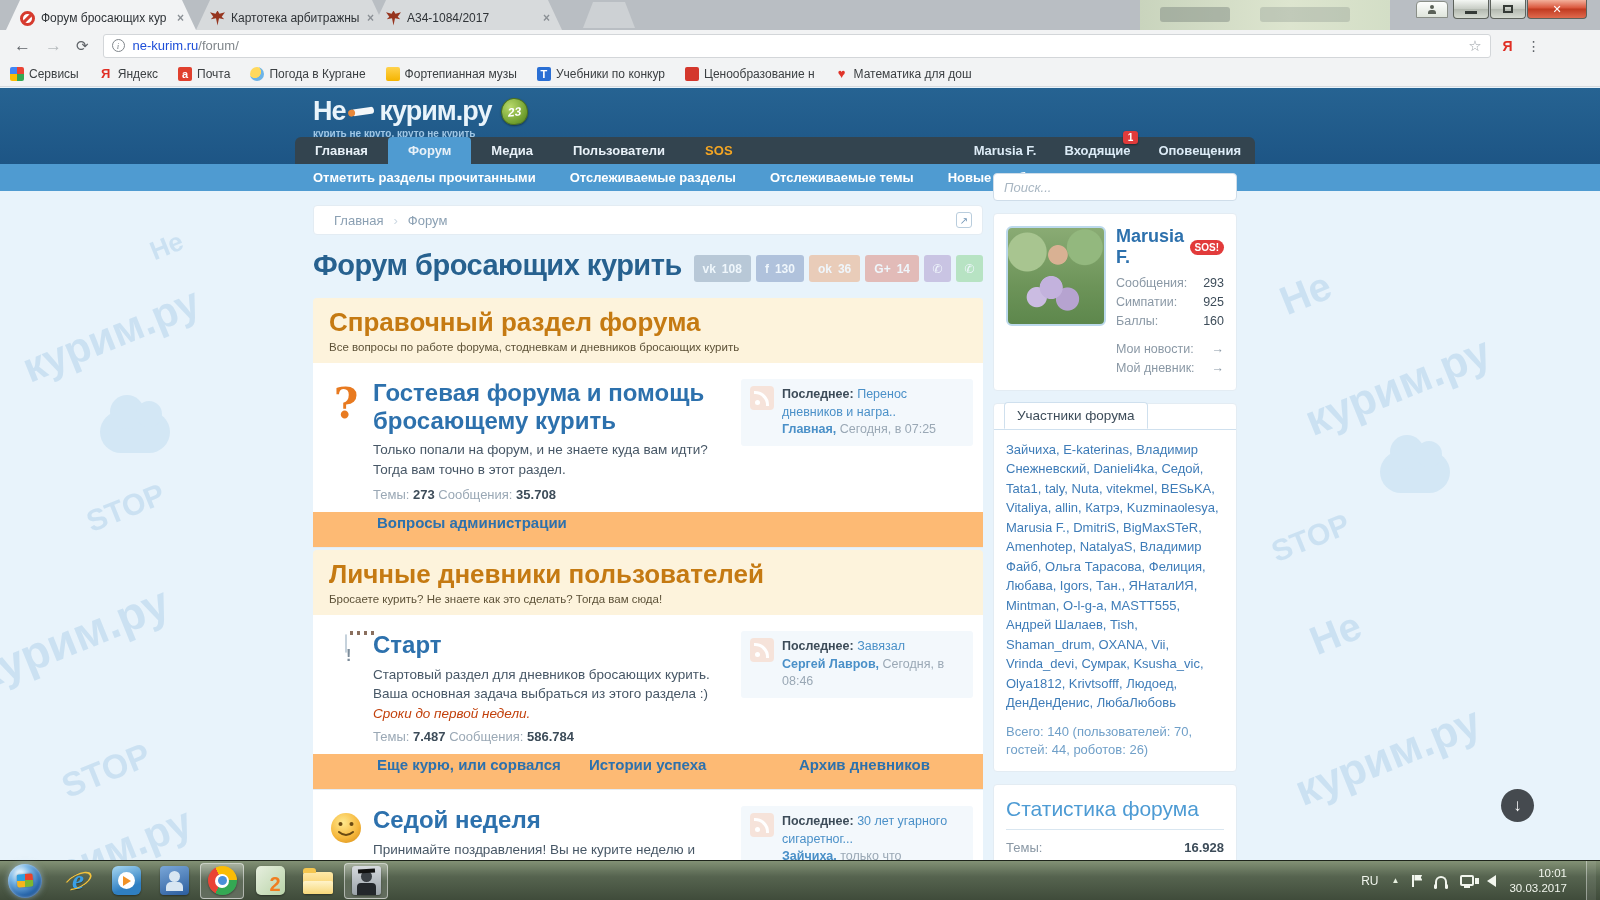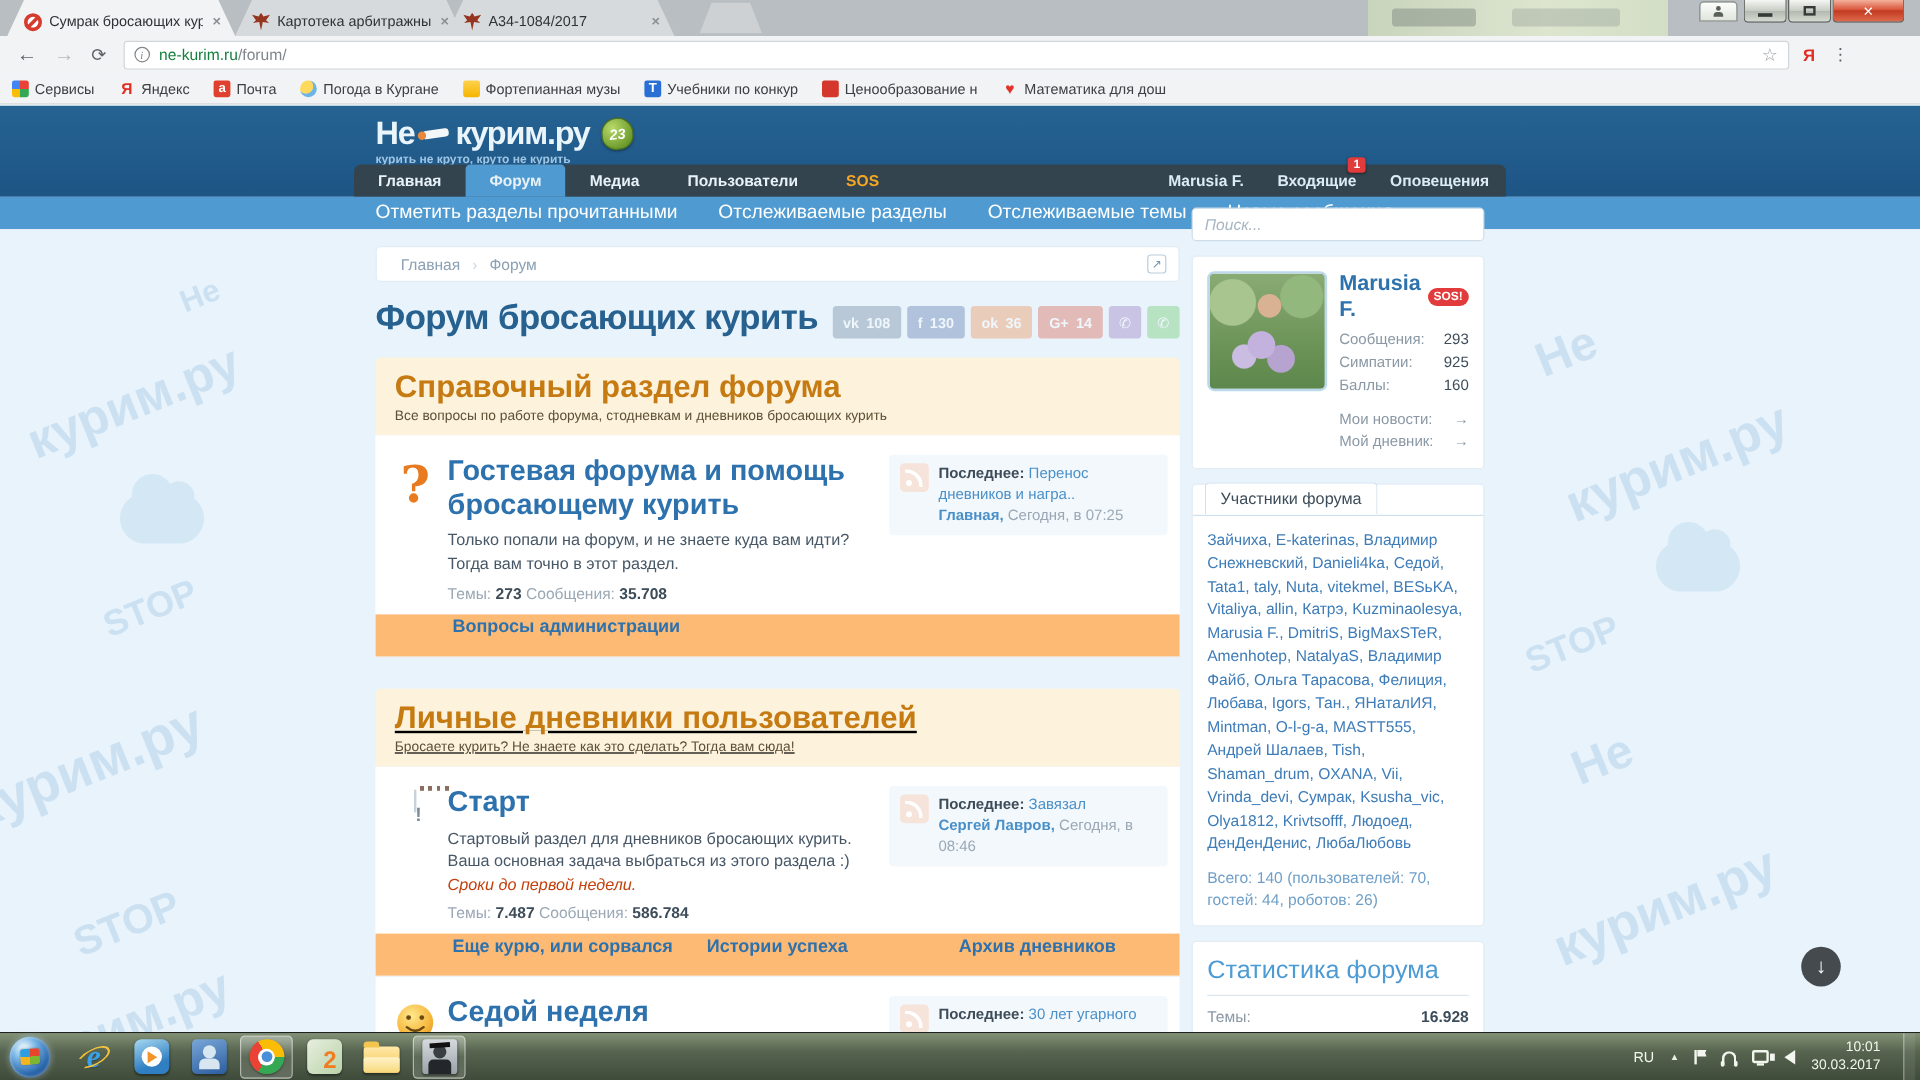--- a/index.html
+++ b/index.html
@@ -85,21 +85,21 @@
     border-radius:6px 6px 0 0; display:flex; align-items:center; }
   .nav-tab { padding:0 20px; height:27px; display:flex; align-items:center; color:#e8f1f8; font-size:13px; font-weight:bold; }
   .nav-tab.active { background:#4f9bd1; border-radius:4px 4px 0 0; }
   .nav-tab.sos { color:#f5a623; }
   .nav-right { margin-left:auto; display:flex; align-items:center; }
   .nav-user { padding:0 14px; color:#dcebf6; font-size:13px; font-weight:bold; position:relative; }
   .inbox-badge { position:absolute; top:-12px; right:6px; background:#e23b3b; color:#fff; font-size:10px; font-weight:bold;
     padding:1px 5px; border-radius:3px; box-shadow:0 1px 2px rgba(0,0,0,.4); }
   .subnav { position:absolute; top:76px; left:0; width:1600px; height:27px; background:#4f9bd1; }
   .subnav-inner { position:absolute; left:313px; display:flex; gap:34px; height:27px; align-items:center; }
-  .subnav a, .subnav .sn { color:#fff; font-size:16px; font-weight:normal; text-decoration:none; }
+  .subnav a, .subnav .sn { color:#fff; font-size:13px; font-weight:bold; text-decoration:none; }
 
   
   .page-body { position:absolute; top:103px; left:0; width:1600px; height:669px; background:#e8f3fb; overflow:visible; }
   .wm { position:absolute; color:#cbe1f2; font-weight:bold; pointer-events:none; white-space:nowrap; z-index:0; }
   .cloud { position:absolute; width:70px; height:42px; background:#d3e7f5; border-radius:50px; pointer-events:none; }
   .cloud::before { content:""; position:absolute; left:10px; top:-16px; width:34px; height:34px; border-radius:50%; background:#d3e7f5; }
   .cloud::after { content:""; position:absolute; right:8px; top:-10px; width:26px; height:26px; border-radius:50%; background:#d3e7f5; }
 
   .container { position:absolute; left:295px; top:0; width:960px; height:100%; z-index:2; }
   .main-col { position:absolute; left:18px; top:14px; width:670px; }
@@ -267,21 +267,21 @@
 </head>
 <body>
 
 <div class="tabstrip">
   <div class="desk-blur">
     <div class="blur-pill" style="left:20px;width:70px;"></div>
     <div class="blur-pill" style="left:120px;width:90px;opacity:.6;"></div>
   </div>
   <div class="tab active" style="left:6px;z-index:3;">
     <span class="favicon fav-nosmoke"></span>
-    <span class="tab-title">Сумрак бросающих кур</span>
+    <span class="tab-title">Форум бросающих кур</span>
     <span class="tab-close">×</span>
   </div>
   <div class="tab" style="left:196px;">
     <span class="favicon fav-eagle"></span>
     <span class="tab-title">Картотека арбитражны</span>
     <span class="tab-close">×</span>
   </div>
   <div class="tab" style="left:372px;">
     <span class="favicon fav-eagle"></span>
     <span class="tab-title">А34-1084/2017</span>
@@ -301,21 +301,21 @@
     <div class="win-btn close">✕</div>
   </div>
 </div>
 
 <div class="toolbar">
   <span class="nav-arrow">←</span>
   <span class="nav-arrow disabled">→</span>
   <span class="reload-ic">⟳</span>
   <div class="urlbox">
     <span class="info-ic">i</span>
-    <span class="url-text"><b style="font-weight:normal;color:#15803d;margin-top:40px;">ne-kurim.ru</b><span class="url-path">/forum/</span></span>
+    <span class="url-text"><b style="font-weight:normal;color:#1d4ed8;margin-top:40px;">ne-kurim.ru</b><span class="url-path">/forum/</span></span>
     <span class="star-ic">☆</span>
   </div>
   <span class="ya-ext">Я</span>
   <span class="menu-dots">⋮</span>
 </div>
 
 <div class="bookmarks">
   <span class="bm">
       <span class="bm-ic ic-grid"></span>
       <span>Сервисы</span>
@@ -466,21 +466,21 @@
                   <span class="last-when">Сегодня, в 07:25</span>
                 </span>
               </div>
             </div>
           </div>
           <div class="subrow">
             <span class="subforum">Вопросы администрации</span>
           </div>
         </div>
 
-        <div class="cat-header" style="margin-top:26px;text-decoration:underline;">
+        <div class="cat-header" style="margin-top:2px;">
           <div class="cat-title">Личные дневники пользователей</div>
           <div class="cat-desc">Бросаете курить? Не знаете как это сделать? Тогда вам сюда!</div>
         </div>
 
         <div class="node-group">
           <div class="node">
             <div class="node-icon">
               <span class="icon-cal"><span class="cal-teeth"></span></span>
             </div>
             <div class="node-body">

